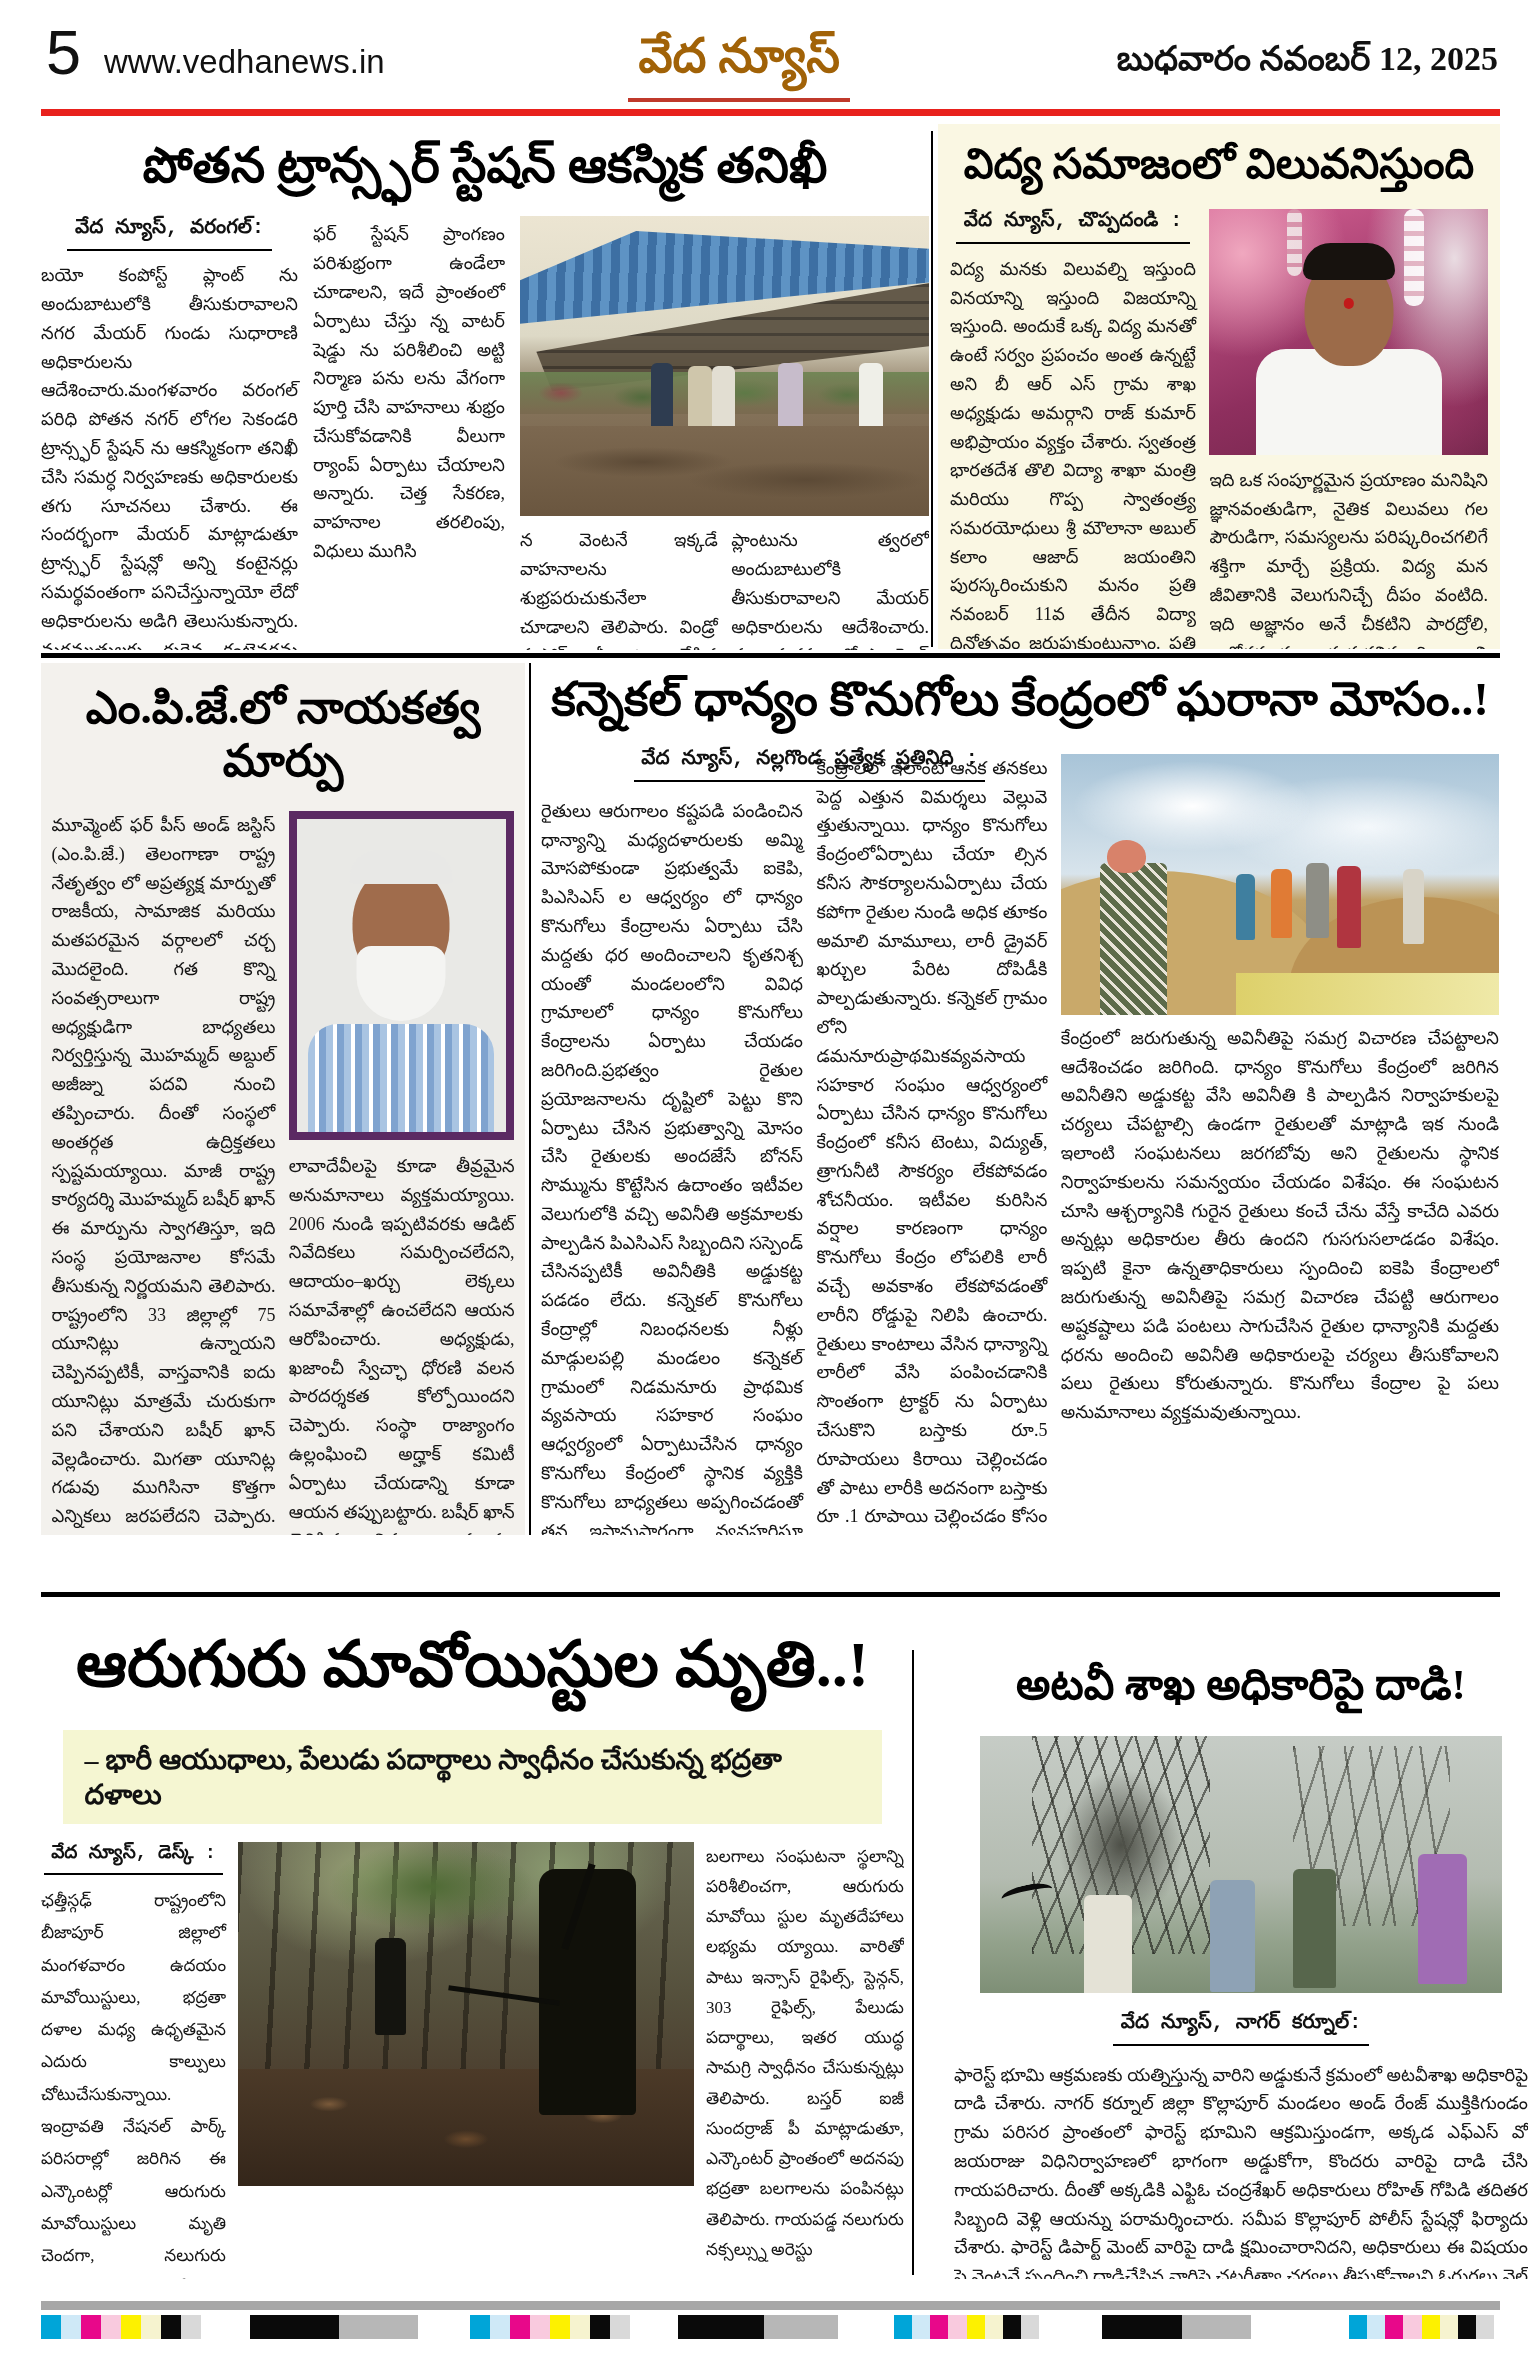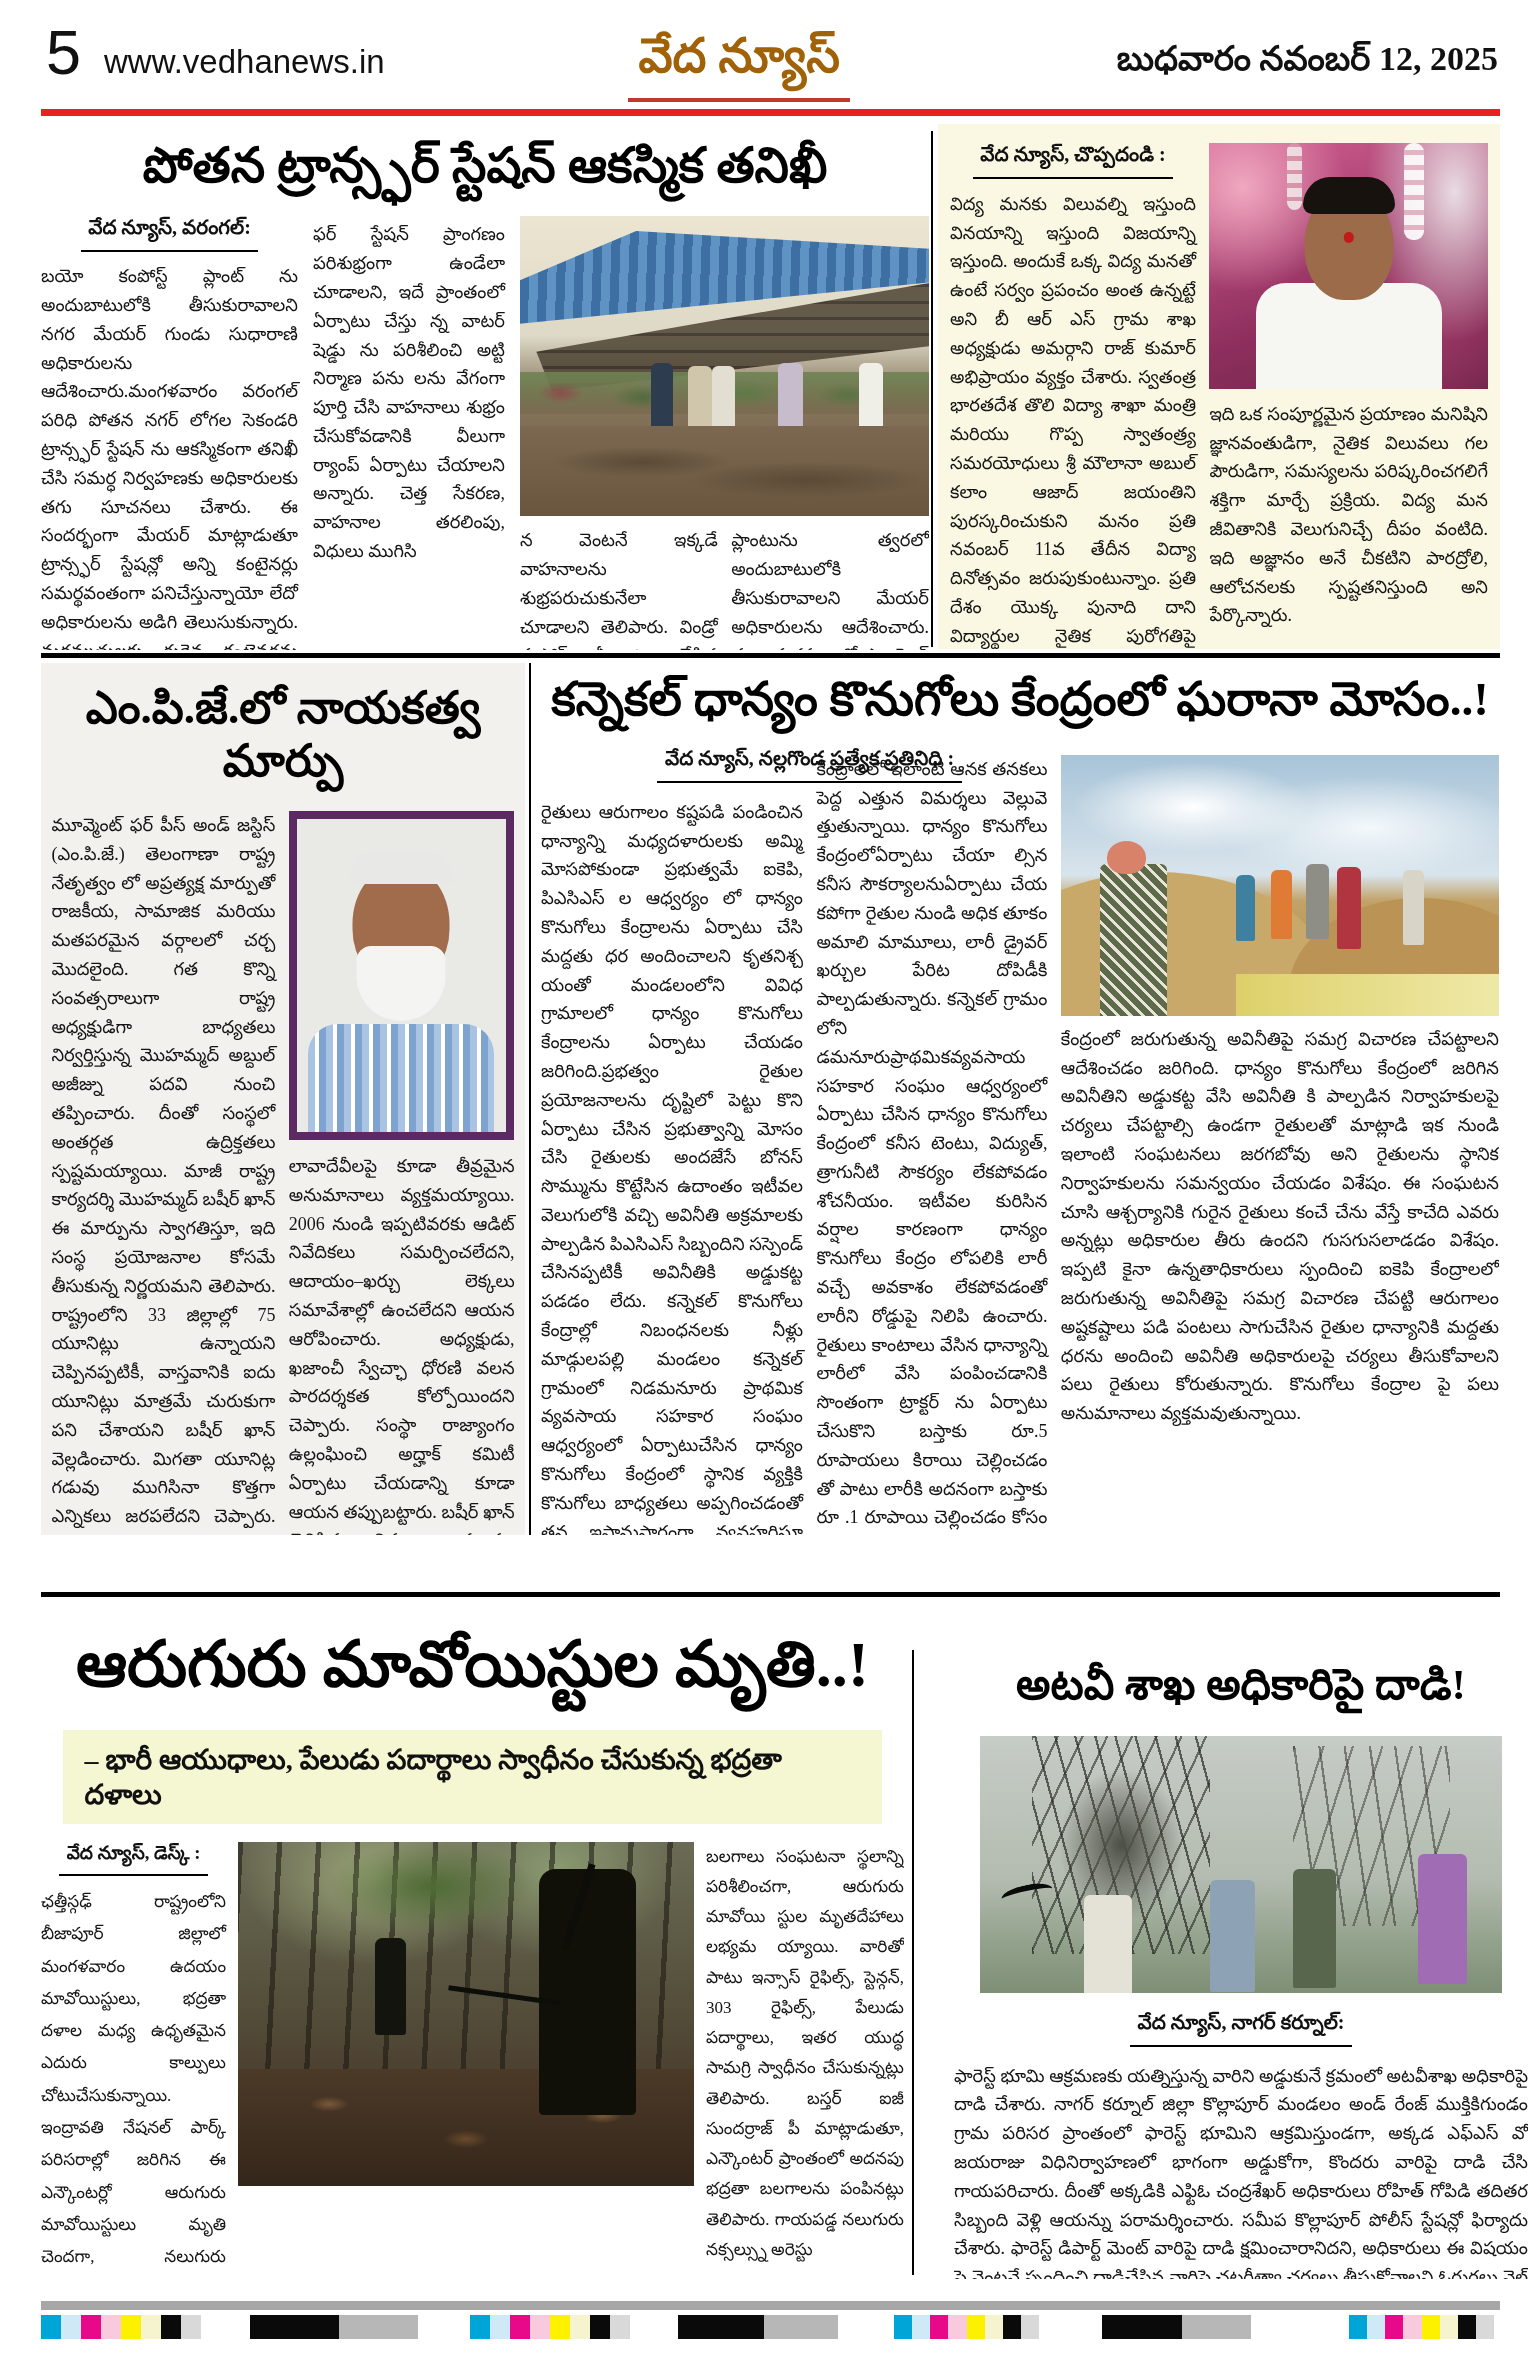--- a/index.html
+++ b/index.html
@@ -2,21 +2,21 @@
 <html style="font-size:12px"><head>
 <meta charset="utf-8">
 <style>
   html,body{margin:0;padding:0;background:#ffffff;}
   #canvas{position:relative;width:1541px;height:2377px;background:#ffffff;overflow:hidden;
           font-family:"Liberation Serif", serif;color:#111;}
   .abs{position:absolute;}
   .art{position:absolute;overflow:hidden;}
   .headline{font-weight:800;color:#000;text-align:center;line-height:1.18;letter-spacing:0px;}
   .dateline{font-weight:700;font-size:20px;text-align:center;border-bottom:2.2px solid #000;
-            display:inline-block;padding:0 7.5px 6px 7.5px;margin:0 auto 10.4px auto;}
+            display:inline-block;padding:0 7.5px 6px 7.5px;margin:0 auto 10.4px auto;font-family:Liberation Mono, monospace;}
   .dl-wrap{text-align:center;}
   .body-text{font-size:18px;line-height:1.6;text-align:justify;color:#141414;}
   .cols{display:flex;}
   .photo{position:relative;overflow:hidden;}
   .sil{position:absolute;border-radius:6px 6px 2.2px 2.2px;}
   .head{position:absolute;border-radius:50% 50% 45% 45%;}
   .rule-h{position:absolute;background:#000;}
   .rule-v{position:absolute;background:#000;}
   
   .masthead-red{position:absolute;background:#e8211d;}
@@ -70,20 +70,21 @@
           <div class="body-text" style="flex:1;">న వెంటనే ఇక్కడే వాహనాలను శుభ్రపరుచుకునేలా చూడాలని తెలిపారు. విండ్రో కంపోస్ట్ ఏర్పాటు చేసిన షెడ్డును పరిశీలించి బయో కంపోస్ట్</div>
           <div class="body-text" style="flex:1;">ప్లాంటును త్వరలో అందుబాటులోకి తీసుకురావాలని మేయర్ అధికారులను ఆదేశించారు. ఈ కార్యక్రమం లో ఎం హెచ్ ఓ డా.రాజేష్, ఈఈ మహేందర్ తదితరులు పాల్గొన్నారు.</div>
         </div>
       </div>
     </div>
   </div>
 
   <div class="rule-v" style="left:931px;top:131px;width:2.2px;height:516px;"></div>
 
   <div class="art" style="left:938px;top:124px;width:562px;height:525px;background:#faf7e3;padding:0;">
+    <div class="headline" style="font-size:42px;margin:16.4px 10.4px 0 10.4px;">విద్య సమాజంలో విలువనిస్తుంది</div>
     <div class="cols" style="margin:19.4px 12px 0 12px;gap:13.4px;">
       <div style="flex:0 0 246px;">
         <div class="dl-wrap"><span class="dateline">వేద న్యూస్, చొప్పదండి :</span></div>
         <div class="body-text">విద్య మనకు విలువల్ని ఇస్తుంది వినయాన్ని ఇస్తుంది విజయాన్ని ఇస్తుంది. అందుకే ఒక్క విద్య మనతో ఉంటే సర్వం ప్రపంచం అంత ఉన్నట్టే అని బీ ఆర్ ఎస్ గ్రామ శాఖ అధ్యక్షుడు అమర్గాని రాజ్ కుమార్ అభిప్రాయం వ్యక్తం చేశారు. స్వతంత్ర భారతదేశ తొలి విద్యా శాఖా మంత్రి మరియు గొప్ప స్వాతంత్ర్య సమరయోధులు శ్రీ మౌలానా అబుల్ కలాం ఆజాద్ జయంతిని పురస్కరించుకుని మనం ప్రతి నవంబర్ 11వ తేదీన విద్యా దినోత్సవం జరుపుకుంటున్నాం. ప్రతి దేశం యొక్క పునాది దాని విద్యార్థుల నైతిక పురోగతిపై ఆధారపడి ఉంటుంది అని, విద్య అంటే కేవలం పుస్తకాలు చదవడం, మార్కులు సంపాదించడం మాత్రమే కాదు.</div>
       </div>
       <div style="flex:1;">
         <div class="photo" style="width:100%;height:246px;
              background:radial-gradient(104px 104px at 12% 18%,#f0a8bf,transparent),radial-gradient(89px 149px at 88% 20%,#e9dce2,transparent),radial-gradient(119px 119px at 75% 70%,#a03a68,transparent),linear-gradient(160deg,#d35f92,#8e2f5e 60%,#6e2448);">
           <div class="abs" style="left:70%;top:0;width:19.4px;height:97px;background:repeating-linear-gradient(0deg,#ffffff 0 10.4px,#e5b8c6 10.4px 15px);border-radius:9px;opacity:.9;"></div>
           <div class="abs" style="left:28%;top:0;width:15px;height:67px;background:repeating-linear-gradient(0deg,#f4f4f0 0 9px,#d89aae 9px 13.4px);border-radius:7.5px;opacity:.8;"></div>

